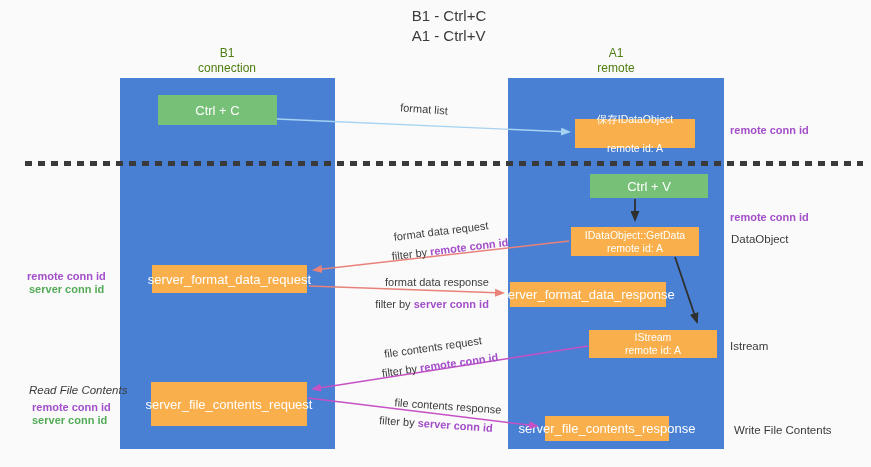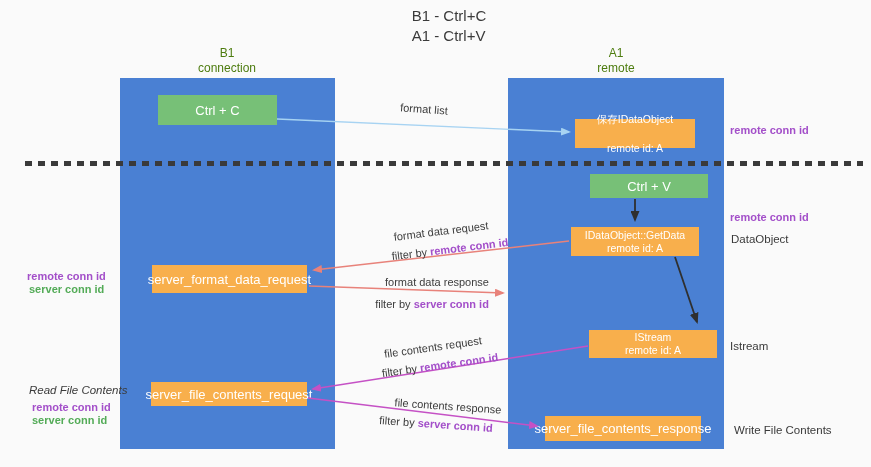--- a/index.html
+++ b/index.html
@@ -77,31 +77,34 @@
 
   <div class="node orange small" style="left:571px; top:227px; width:128px; height:29px;align-items:center;">
     <span>IDataObject::GetData</span>
     <span>remote id: A</span>
   </div>
 
   <div class="node orange" style="left:152px; top:265px; width:155px; height:28px;">
     <span>server_format_data_request</span>
   </div>
 
+  <div class="node orange" style="left:510px; top:282px; width:156px; height:25px;">
+    <span>server_format_data_response</span>
+  </div>
 
   <div class="node orange small" style="left:589px; top:330px; width:128px; height:28px;">
     <span>IStream</span>
     <span>remote id: A</span>
   </div>
 
-  <div class="node orange" style="left:151px; top:382px; width:156px; height:24px;justify-content:center;">
+  <div class="node orange" style="left:151px; top:382px; width:156px; height:44px;justify-content:center;">
     <span>server_file_contents_request</span>
   </div>
 
-  <div class="node orange" style="left:545px; top:416px; width:156px; height:25px;">
+  <div class="node orange" style="left:545px; top:416px; width:124px; height:25px;">
     <span>server_file_contents_response</span>
   </div>
 
   <svg id="arrows" width="871" height="467">
     <defs>
       <marker id="mb" markerUnits="userSpaceOnUse" markerWidth="10" markerHeight="8" viewBox="0 0 10 8" refX="8" refY="4" orient="auto">
         <path d="M0,0 L10,4 L0,8 Z" class="mh-blue"></path>
       </marker>
       <marker id="mk" markerUnits="userSpaceOnUse" markerWidth="11" markerHeight="9" viewBox="0 0 11 9" refX="9" refY="4.5" orient="auto">
         <path d="M0,0 L11,4.5 L0,9 Z" class="mh-black"></path>

